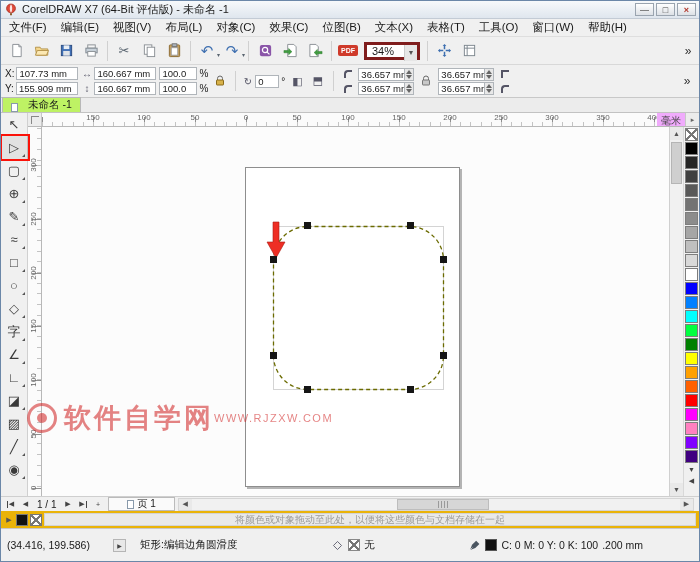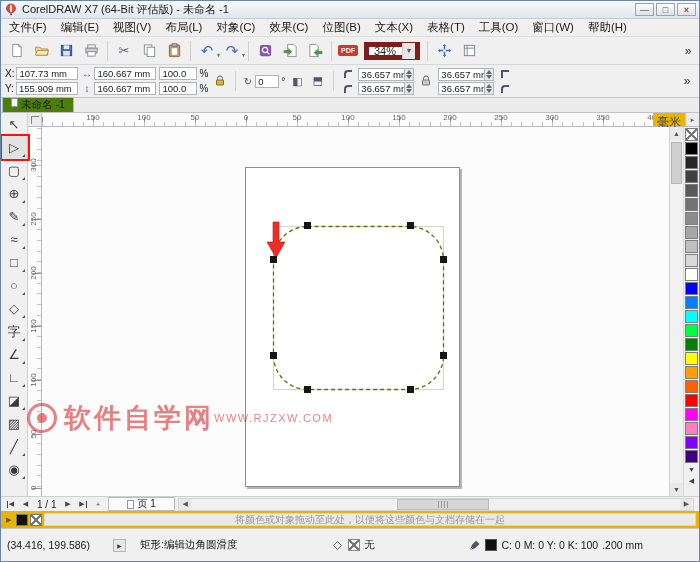--- a/index.html
+++ b/index.html
@@ -23,21 +23,21 @@
   .menu-item{font-size:11.5px;padding:1px 7px;white-space:nowrap}
 
   
   .toolbar{height:28px;flex:0 0 28px;display:flex;align-items:center;background:#f0f0f0;
     border-bottom:1px solid #d8d8d8;padding:0 3px;gap:1px}
   .tbtn{width:24px;height:24px;display:flex;align-items:center;justify-content:center;
     background:transparent;border:none;position:relative;color:#5a6570;font-size:13px;padding:0}
   .tbtn .arr{font-size:15px;color:#3e6fb0;line-height:14px}
   .mini-caret{position:absolute;right:-1px;bottom:5px;font-size:6px;color:#5a6570}
   .tsep{width:1px;height:20px;background:#d0d0d0;margin:0 3px;flex:0 0 1px}
-  .combo{height:18px;border:5px solid #7f1d1d;background:#fff;display:flex;align-items:center;
+  .combo{height:18px;border:3px solid #7f1d1d;background:#fff;display:flex;align-items:flex-start;
     font-size:11px;padding-left:5px;margin:0 3px;width:56px}
   .combo .caret{margin-left:auto;width:13px;height:16px;background:#e6e6e6;border-left:1px solid #ccc;
     font-size:7px;display:flex;align-items:center;justify-content:center;color:#555}
   .pdfbadge{background:#cf3a2a;color:#fff;font-size:7px;font-weight:bold;padding:2px 3px;border-radius:2px}
   .tspacer{flex:1}
   .overflowbtn{width:16px;font-size:12px;color:#333;background:none;border:none}
 
   
   .propbar{height:33px;flex:0 0 33px;display:flex;align-items:center;background:#f0f0f0;
     border-bottom:1px solid #c8c8c8;padding:0 4px;gap:3px;font-size:10px}
@@ -54,22 +54,22 @@
   .spin::after{content:"";border:3px solid transparent;border-top:4px solid #666;border-bottom:none}
   .sqbtn{width:18px;height:18px;display:flex;align-items:center;justify-content:center;
     background:none;border:1px solid transparent;color:#556;font-size:11px;padding:0}
   .ci-stack{display:flex;flex-direction:column;gap:2px}
   .cibtn{width:15px;height:13px;display:flex;align-items:center;justify-content:center;background:none;border:none;padding:0}
   .cibtn i{width:8px;height:8px;border-top:2px solid #556;border-left:2px solid #556;border-top-left-radius:4px;display:block}
 
   
   .tabbar{height:15px;flex:0 0 15px;background:#ececec;border-bottom:1px solid #c2c2c2;
     display:flex;align-items:flex-end;padding-left:1px}
-  .dtab{height:15px;background:#4d7c0f;border:1px solid #b8b8b8;border-bottom:none;
-    display:flex;align-items:flex-start;gap:3px;padding:0 8px;font-size:10.5px}
+  .dtab{height:15px;background:#bef264;border:1px solid #b8b8b8;border-bottom:none;
+    display:flex;align-items:flex-end;gap:10px;padding:0 8px;font-size:10.5px}
   .pgico{width:7px;height:9px;background:#fff;border:1px solid #8899aa;display:inline-block}
 
   
   .mid{flex:1;display:flex;position:relative;min-height:0}
   .toolbox{width:27px;flex:0 0 27px;background:#f0f0f0;border-right:1px solid #d0d0d0;
     display:flex;flex-direction:column;align-items:center}
   .tool{width:25px;height:23px;display:flex;align-items:center;justify-content:center;position:relative}
   .tglyph{font-size:13px;color:#3a3a3a;line-height:1}
   .tool.active{background:#e2e2e2;outline:1px solid #bdbdbd}
   .tool.fly::after{content:"";position:absolute;right:2px;bottom:2px;
@@ -78,21 +78,21 @@
 
   .rightstack{flex:1;display:flex;flex-direction:column;min-width:0}
   .rulerrow{height:14px;flex:0 0 14px;display:flex;background:#f5f5f5;border-bottom:1px solid #b8b8b8}
   .origin{width:14px;flex:0 0 14px;background:#ececec;border-right:1px solid #c8c8c8;position:relative}
   .origin::after{content:"";position:absolute;left:3px;top:3px;width:7px;height:7px;border-left:1px solid #888;border-top:1px solid #888}
   .h-ruler{flex:1;position:relative;background:#fbfbfb;overflow:hidden;
     background-image:repeating-linear-gradient(to right,#c3c3c3 0 1px,transparent 1px 10.2px),
       repeating-linear-gradient(to right,#8f8f8f 0 1px,transparent 1px 51px);
     background-size:auto 4px,auto 9px;background-repeat:repeat-x,repeat-x;background-position:0 100%,0 100%}
   .hlab{position:absolute;top:0;transform:translateX(-50%);font-size:8px;color:#666}
-  .runit{font-size:12px;color:#444;padding:1px 4px;background:#eab308;white-space:nowrap}
+  .runit{font-size:10px;color:#444;padding:1px 4px;background:#f0abfc;white-space:nowrap}
   .rbtn{width:14px;background:#ececec;border-left:1px solid #c8c8c8;font-size:7px;color:#666;
     display:flex;align-items:center;justify-content:center;padding:0;border-top:none;border-right:none;border-bottom:none}
 
   .canvasrow{flex:1;display:flex;min-height:0}
   .v-ruler{width:14px;flex:0 0 14px;position:relative;background:#fbfbfb;border-right:1px solid #b8b8b8;overflow:hidden;
     background-image:repeating-linear-gradient(to bottom,#c3c3c3 0 1px,transparent 1px 10.7px),
       repeating-linear-gradient(to bottom,#8f8f8f 0 1px,transparent 1px 53.8px);
     background-size:4px auto,9px auto;background-repeat:repeat-y,repeat-y;background-position:100% 38px,100% 38px}
   .vlab{position:absolute;left:-2px;width:16px;height:10px;line-height:10px;text-align:center;
     font-size:8px;color:#666;transform:rotate(-90deg)}

